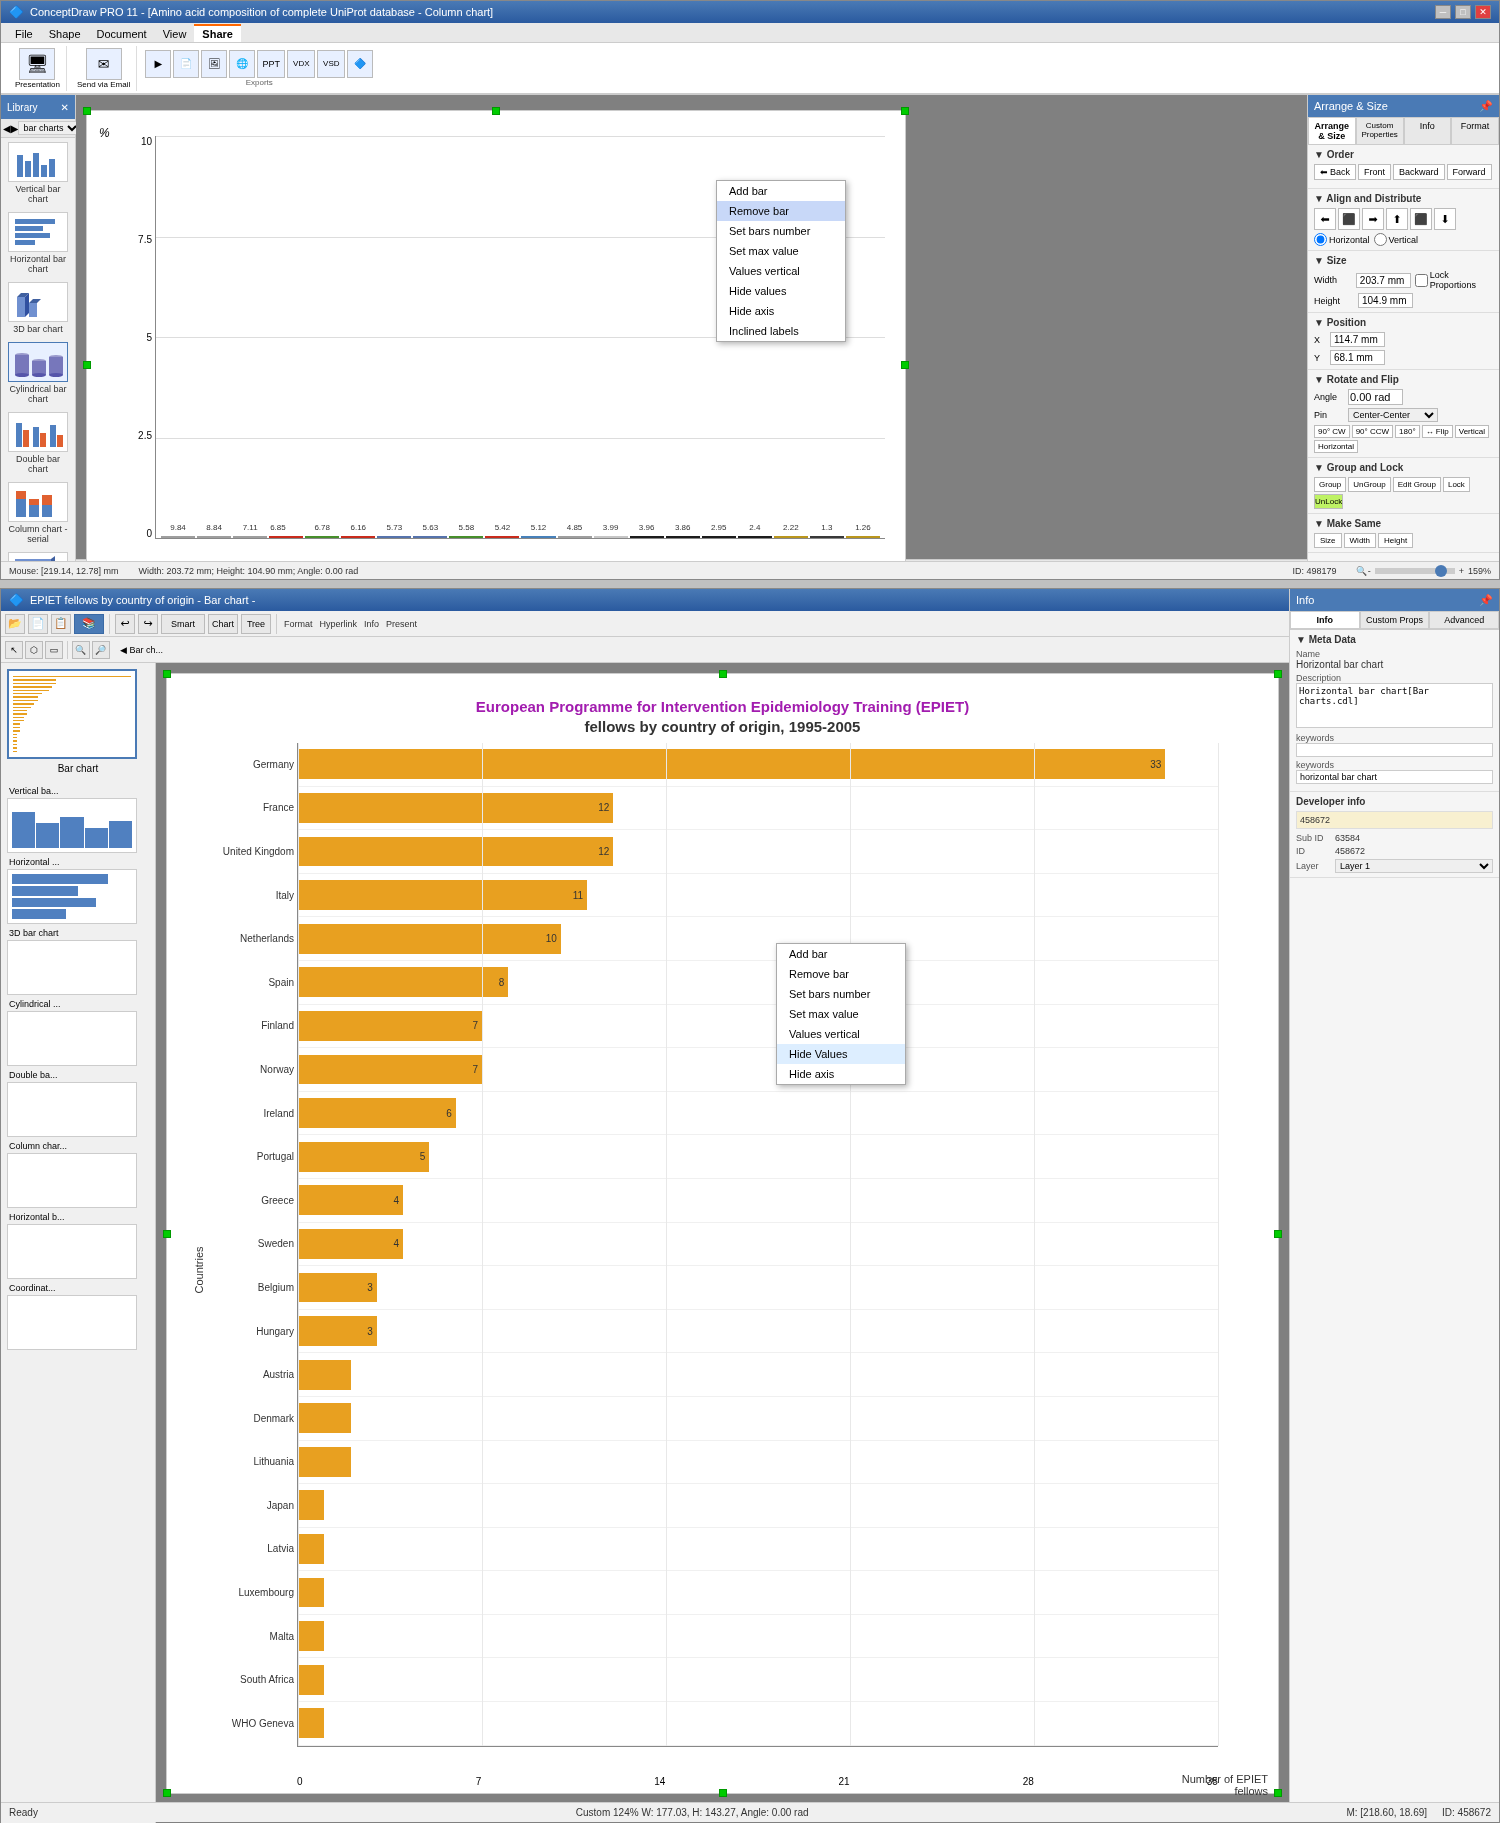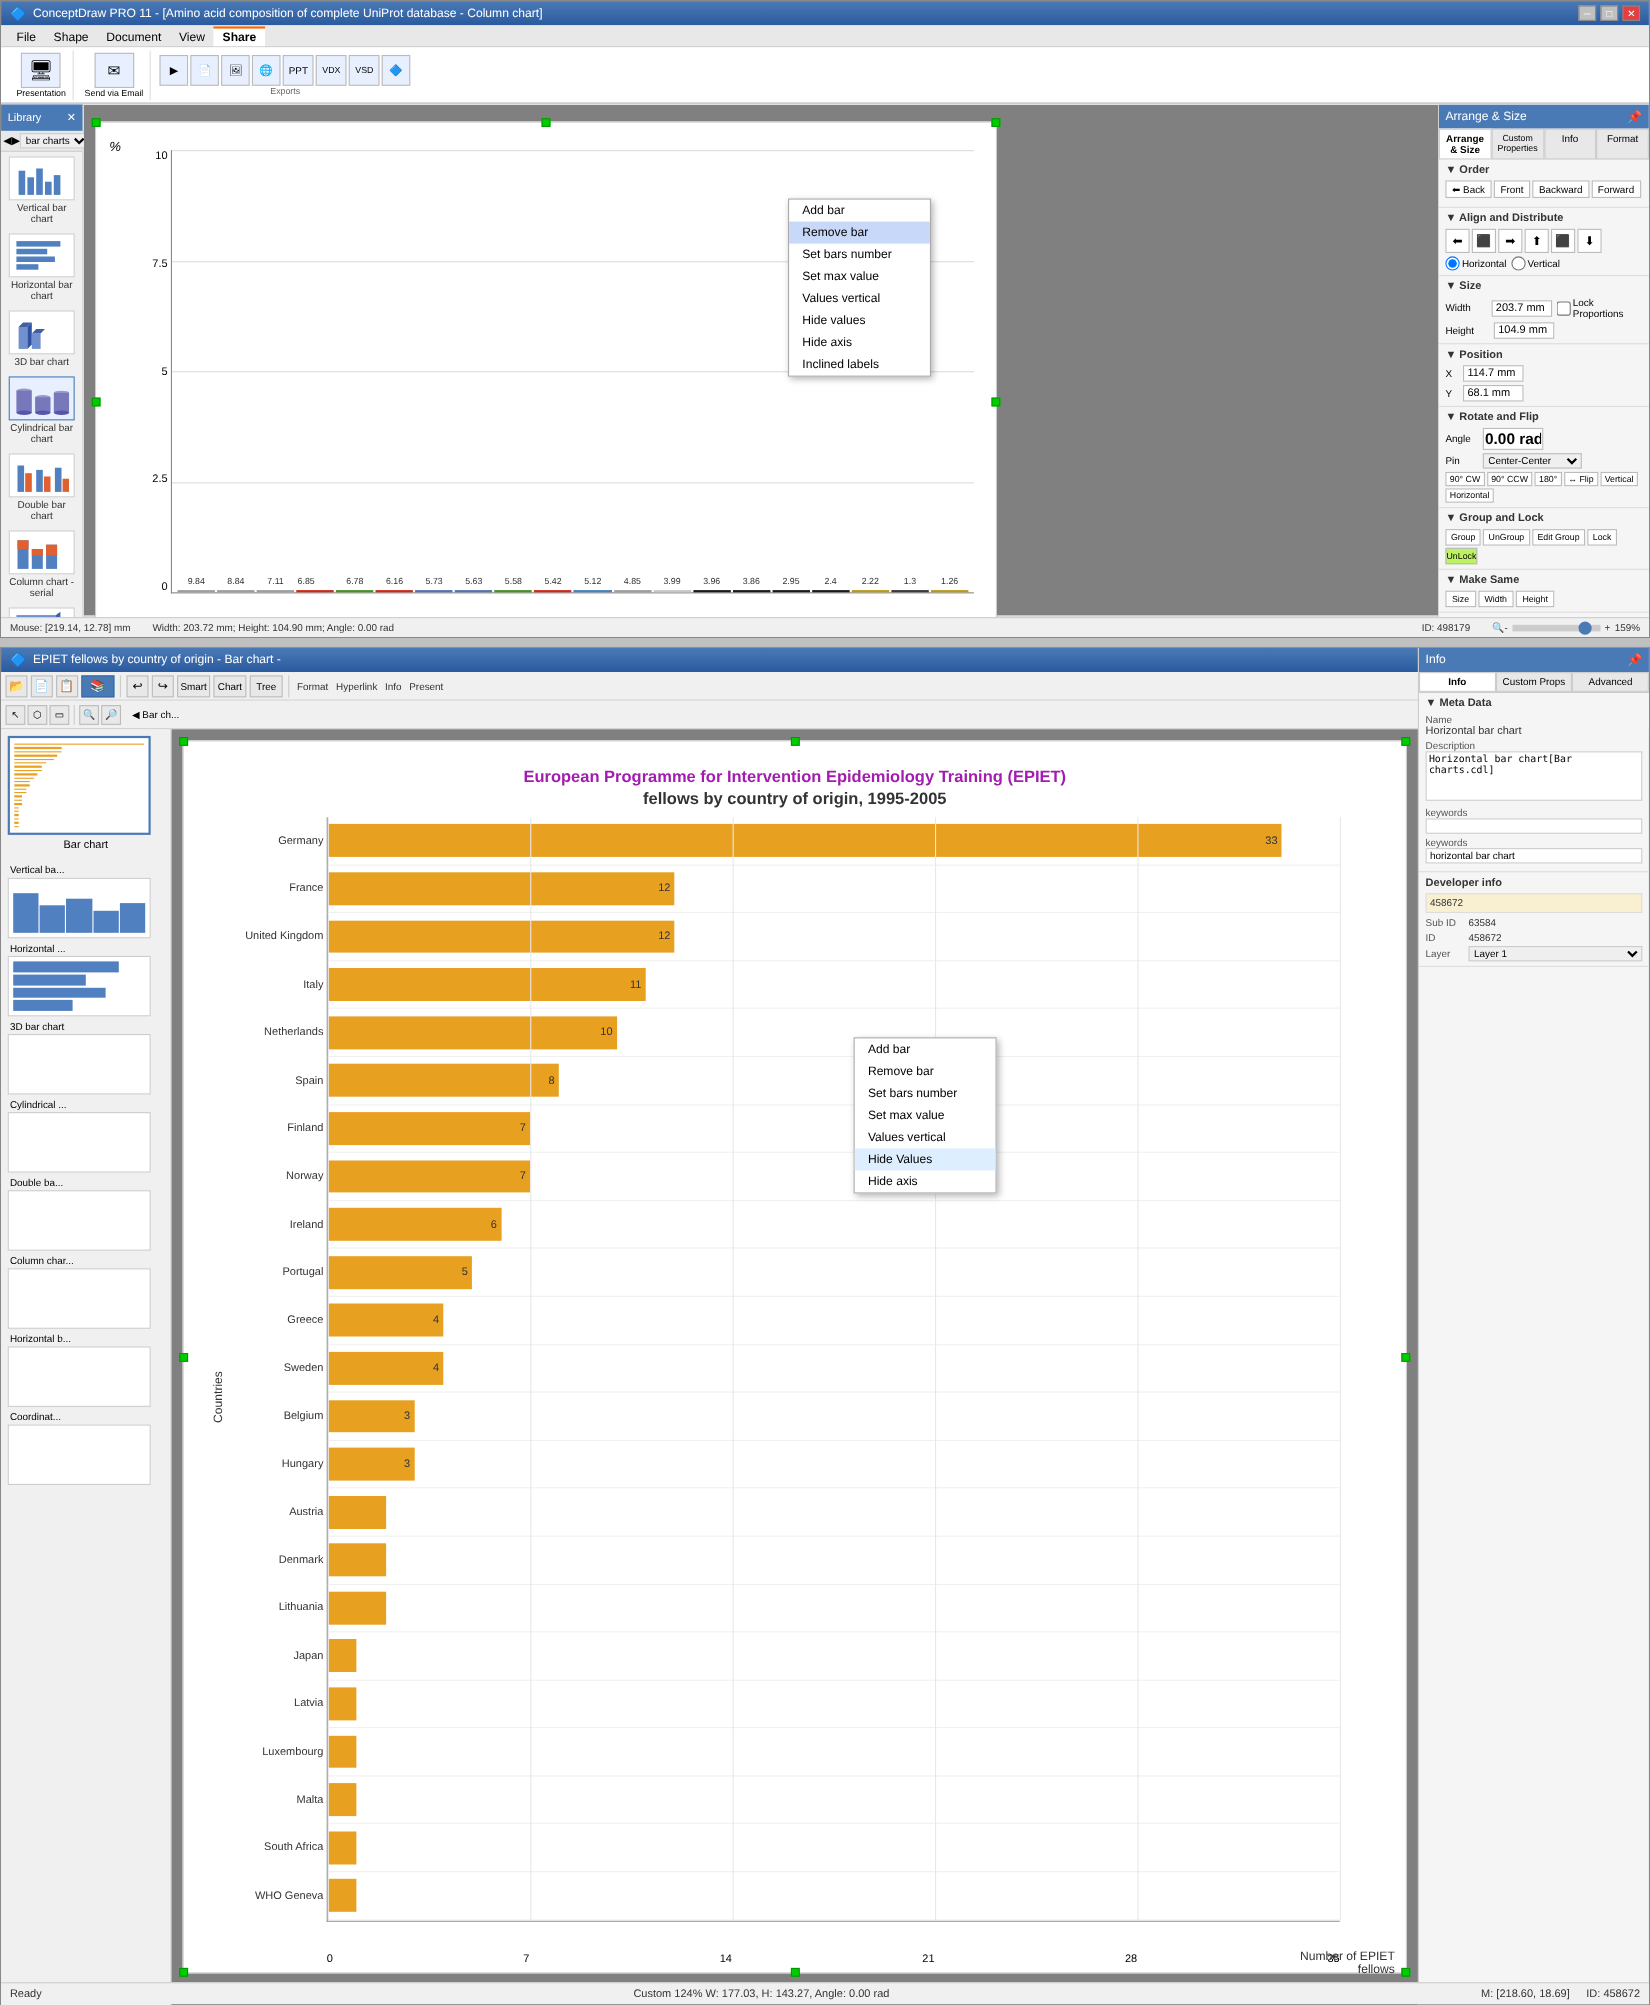--- a/index.html
+++ b/index.html
@@ -457,21 +457,21 @@
         <div style="display:flex;align-items:center;gap:4px;">
           <span style="font-size:9px;width:12px;">Y</span>
           <input type="text" style="width: 55px; font-size: 10px; border: 1px solid rgb(187, 187, 187); padding: 1px 3px;" value="68.1 mm">
         </div>
       </div>
 
       <div class="panel-section">
         <div class="panel-section-title">▼ Rotate and Flip</div>
         <div style="display:flex;align-items:center;gap:4px;margin-bottom:3px;">
           <span style="font-size:9px;width:30px;">Angle</span>
-          <input type="text" style="width: 55px; font-size: 14px; border: 1px solid rgb(187, 187, 187); padding: 1px 1px; font-weight: bold;" value="0.00 rad">
+          <input type="text" style="width: 55px; font-size: 11px; border: 1px solid rgb(187, 187, 187); padding: 1px 1px;" value="0.00 rad">
         </div>
         <div style="display:flex;align-items:center;gap:4px;margin-bottom:3px;">
           <span style="font-size:9px;width:30px;">Pin</span>
           <select style="width:90px;font-size:9px;border:1px solid #bbb;">
             <option>Center-Center</option>
           </select>
         </div>
         <div style="display:flex;gap:2px;flex-wrap:wrap;">
           <div style="padding:1px 3px;background:white;border:1px solid #bbb;font-size:8px;cursor:pointer;">90° CW</div>
           <div style="padding:1px 3px;background:white;border:1px solid #bbb;font-size:8px;cursor:pointer;">90° CCW</div>
@@ -535,21 +535,21 @@
   </div>
 
   <div style="height:26px;background:#f0f0f0;border-bottom:1px solid #ccc;display:flex;align-items:center;padding:0 4px;gap:3px;">
     <div style="width:20px;height:20px;background:#e8e8e8;border:1px solid #bbb;display:flex;align-items:center;justify-content:center;font-size:11px;cursor:pointer;">📂</div>
     <div style="width:20px;height:20px;background:#e8e8e8;border:1px solid #bbb;display:flex;align-items:center;justify-content:center;font-size:11px;cursor:pointer;">📄</div>
     <div style="width:20px;height:20px;background:#e8e8e8;border:1px solid #bbb;display:flex;align-items:center;justify-content:center;font-size:11px;cursor:pointer;">📋</div>
     <div style="width:30px;height:20px;background:#4a7ab5;border:1px solid #3a6aa5;display:flex;align-items:center;justify-content:center;font-size:11px;cursor:pointer;">📚</div>
     <div style="width:1px;height:20px;background:#ccc;margin:0 2px;"></div>
     <div style="width:20px;height:20px;background:#e8e8e8;border:1px solid #bbb;display:flex;align-items:center;justify-content:center;font-size:11px;cursor:pointer;">↩</div>
     <div style="width:20px;height:20px;background:#e8e8e8;border:1px solid #bbb;display:flex;align-items:center;justify-content:center;font-size:11px;cursor:pointer;">↪</div>
-    <div style="width:30px;height:20px;background:#e8e8e8;border:1px solid #bbb;display:flex;align-items:center;justify-content:center;font-size:9px;cursor:pointer;">Smart</div>
+    <div style="width:44px;height:20px;background:#e8e8e8;border:1px solid #bbb;display:flex;align-items:center;justify-content:center;font-size:9px;cursor:pointer;">Smart</div>
     <div style="width:30px;height:20px;background:#e8e8e8;border:1px solid #bbb;display:flex;align-items:center;justify-content:center;font-size:9px;cursor:pointer;">Chart</div>
     <div style="width:30px;height:20px;background:#e8e8e8;border:1px solid #bbb;display:flex;align-items:center;justify-content:center;font-size:9px;cursor:pointer;">Tree</div>
     <div style="width:1px;height:20px;background:#ccc;margin:0 2px;"></div>
     <div style="font-size:9px;color:#333;cursor:pointer;padding:2px;">Format</div>
     <div style="font-size:9px;color:#333;cursor:pointer;padding:2px;">Hyperlink</div>
     <div style="font-size:9px;color:#333;cursor:pointer;padding:2px;">Info</div>
     <div style="font-size:9px;color:#333;cursor:pointer;padding:2px;">Present</div>
     <div style="flex:1;"></div>
     <div style="width:20px;height:20px;background:#e8e8e8;border:1px solid #bbb;display:flex;align-items:center;justify-content:center;font-size:11px;cursor:pointer;">🔲</div>
     <div style="width:20px;height:20px;background:#e8e8e8;border:1px solid #bbb;display:flex;align-items:center;justify-content:center;font-size:11px;cursor:pointer;">#</div>

